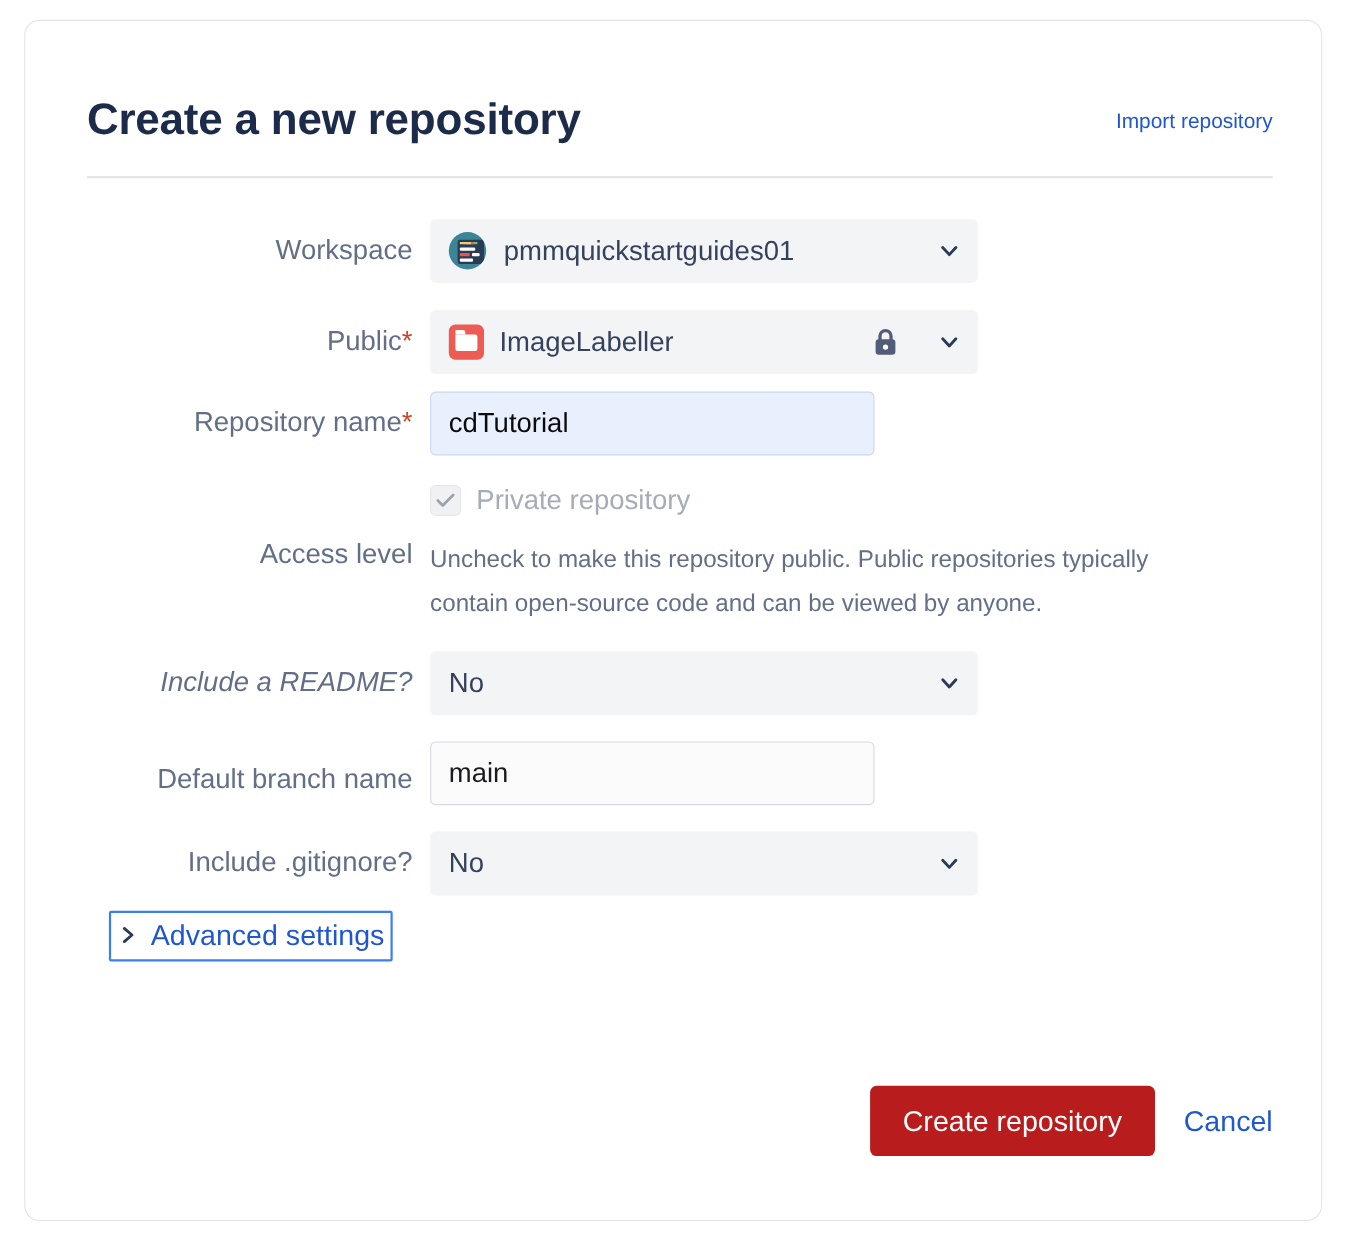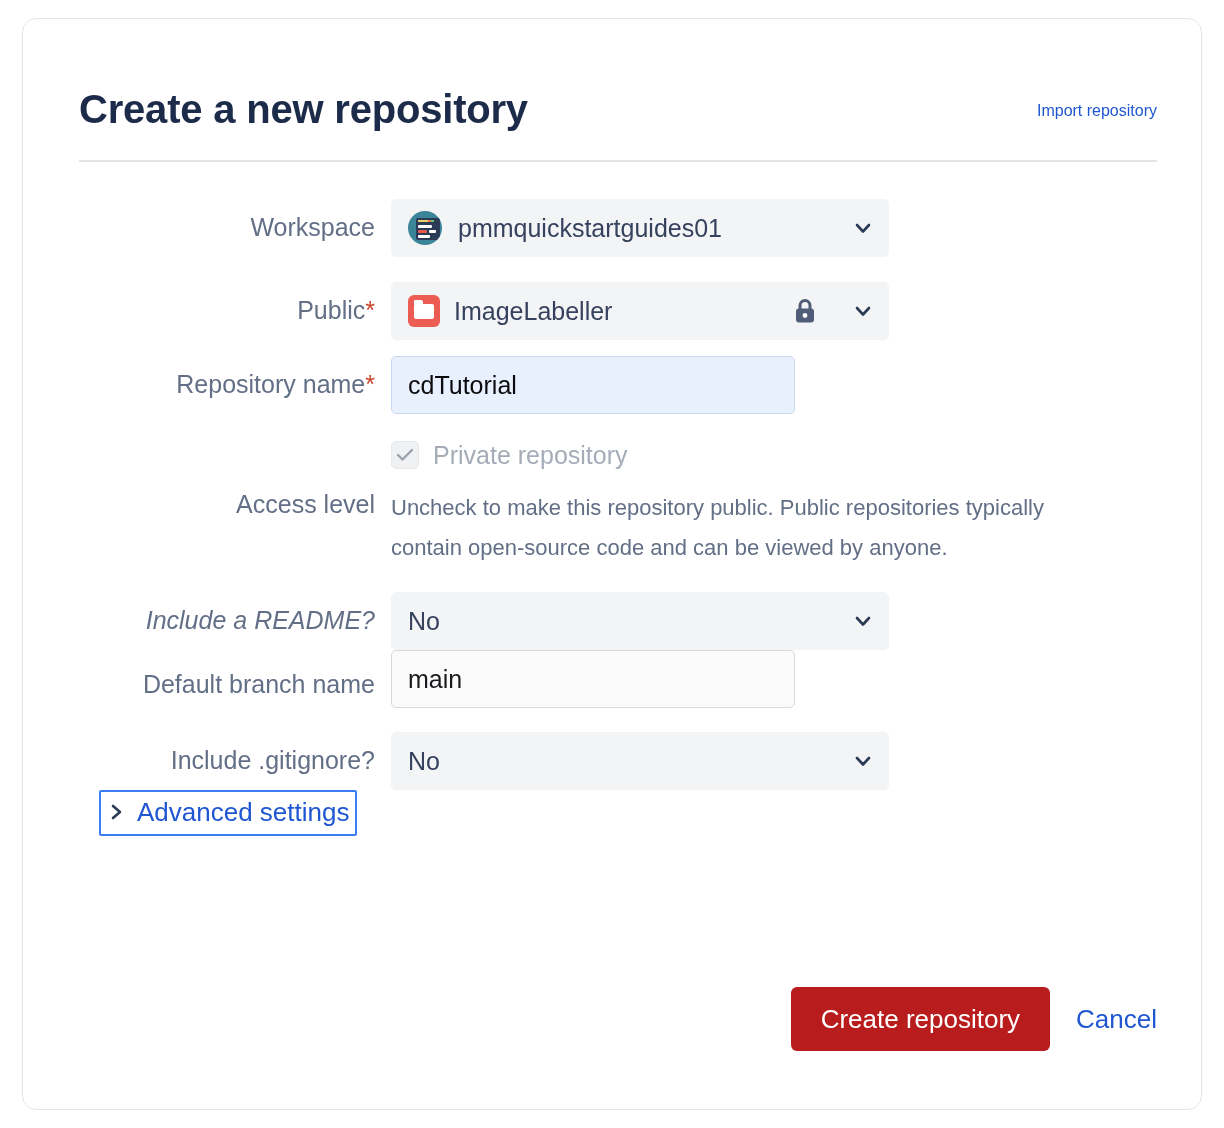--- a/index.html
+++ b/index.html
@@ -43,21 +43,21 @@
     font-size: 40px;
     line-height: 56px;
     font-weight: bold;
     color: #1d2b4b;
     letter-spacing: -0.2px;
   }
   .import-link {
     position: absolute;
     right: 0;
     top: 14px;
-    font-size: 16px;
+    font-size: 19px;
     line-height: 32px;
     color: #1f56d1;
     text-decoration: none;
     cursor: pointer;
     white-space: nowrap;
   }
   .divider {
     position: absolute;
     left: 56px;
     top: 141px;
@@ -419,42 +419,42 @@
           <span class="value">No</span>
           <span class="chevron-down">
             <svg width="22" height="22" viewBox="0 0 22 22">
                 <path d="M5 8 L11 14.5 L17 8" fill="none" stroke="#2b3a55" stroke-width="2.6" stroke-linecap="round" stroke-linejoin="round"></path>
               </svg>
           </span>
         </div>
       </div>
     </div>
 
-    <div class="row" style="height:58px;">
+    <div class="row" style="height:58px;margin-top:24px;">
       <div class="label wrap" style="padding-top:12px;line-height:44px;">Default branch name</div>
       <div class="field">
         <input class="textinput plain" type="text" value="main" style="">
       </div>
     </div>
 
     <div class="row" style="height:58px;margin-top:24px;">
       <div class="label" style="padding-top:12px;">Include .gitignore?</div>
       <div class="field">
         <div class="select">
           <span class="value">No</span>
           <span class="chevron-down">
             <svg width="22" height="22" viewBox="0 0 22 22">
                 <path d="M5 8 L11 14.5 L17 8" fill="none" stroke="#2b3a55" stroke-width="2.6" stroke-linecap="round" stroke-linejoin="round"></path>
               </svg>
           </span>
         </div>
       </div>
     </div>
 
-    <div class="row" style="height:52px;margin-top:0;">
+    <div class="row" style="height:52px;margin-top:14px;">
       <div class="advanced-wrap">
         <span class="advanced-chevron">
           <svg width="16" height="20" viewBox="0 0 16 20">
               <path d="M4 4 L11 10 L4 16" fill="none" stroke="#2b3a55" stroke-width="2.6" stroke-linecap="round" stroke-linejoin="round"></path>
             </svg>
         </span>
         <span class="advanced-label">Advanced settings</span>
       </div>
     </div>
 

